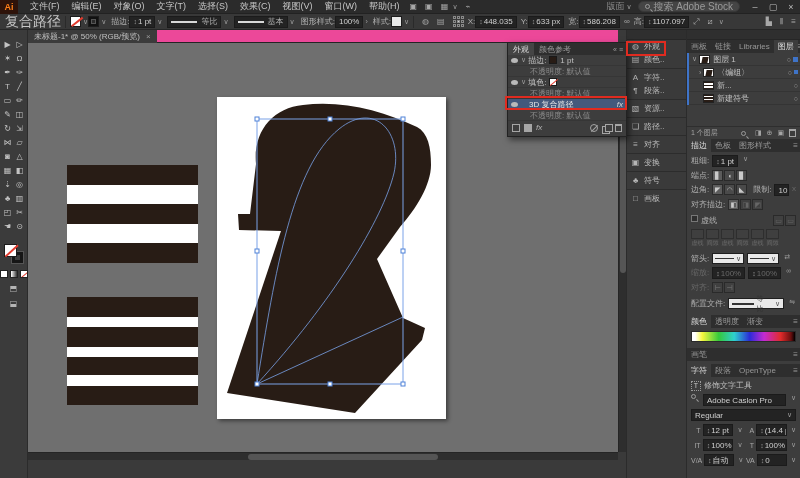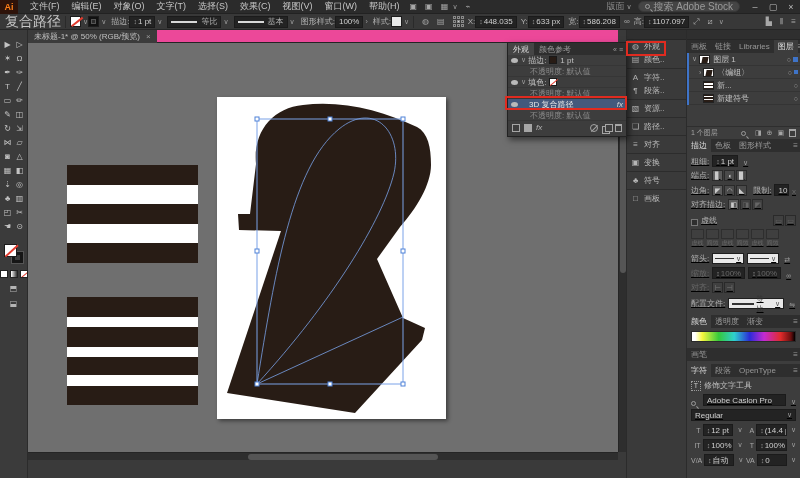--- a/index.html
+++ b/index.html
@@ -91,21 +91,21 @@
   .ptab.on{background:#3d3d3d;color:#ddd;}
   .pmenu{margin-left:auto;color:#9a9a9a;font-size:8px;}
   .lrow{height:13px;display:flex;align-items:center;font-size:8px;color:#c2c2c2;border-bottom:1px solid #343434;position:relative;padding-left:3px;}
   .lrow .lc{position:absolute;left:0;top:0;width:2px;height:13px;background:#3f74c8;}
   .lthumb{width:11px;height:9px;background:#fff;border:1px solid #222;margin-right:3px;position:relative;flex:none;}
   .lthumb.g2::after{content:"";position:absolute;left:2px;top:1px;width:6px;height:6px;background:#281c15;transform:skewX(-12deg);}
   .lthumb.str{background:repeating-linear-gradient(0deg,#281c15 0 1.5px,#fff 1.5px 3px);}
   .ltgt{margin-left:auto;color:#9a9a9a;font-size:7px;margin-right:2px;}
   .lsel{width:5px;height:5px;background:#3f74c8;margin-right:2px;}
   .lfoot{height:13px;display:flex;align-items:center;padding:0 4px;gap:5px;color:#a5a5a5;font-size:7px;border-top:1px solid #2e2e2e;}
-  .srow{display:flex;align-items:flex-end;padding:0 4px;margin-top:3px;gap:3px;text-decoration:underline;}
+  .srow{display:flex;align-items:flex-start;padding:0 4px;margin-top:3px;gap:3px;}
   .btn3{display:flex;gap:1px;}
   .btn3 b{width:11px;height:11px;background:#4a4a4a;border:1px solid #2a2a2a;color:#c9c9c9;font-size:7px;display:flex;align-items:center;justify-content:center;font-style:normal;}
   .btn3 b.on{background:#5c5c5c;}
   .btn3 b.off{color:#666;background:#404040;}
   .dashbox{width:13px;height:10px;background:#3f3f3f;border:1px solid #2e2e2e;}
   .dlbl{width:13px;text-align:center;color:#6e6e6e;font-size:6px;}
   .arrowdd{display:flex;align-items:center;background:#e9e9e9;border:1px solid #1e1e1e;height:11px;width:32px;padding:0 2px;}
   .arrowdd .ln{flex:1;height:1.5px;background:#333;}
   .profdd{display:flex;align-items:center;background:#e9e9e9;border:1px solid #1e1e1e;height:11px;width:56px;padding:0 3px;color:#333;font-size:7px;gap:3px;}
   .profdd .ln{width:22px;height:2px;background:#333;}

